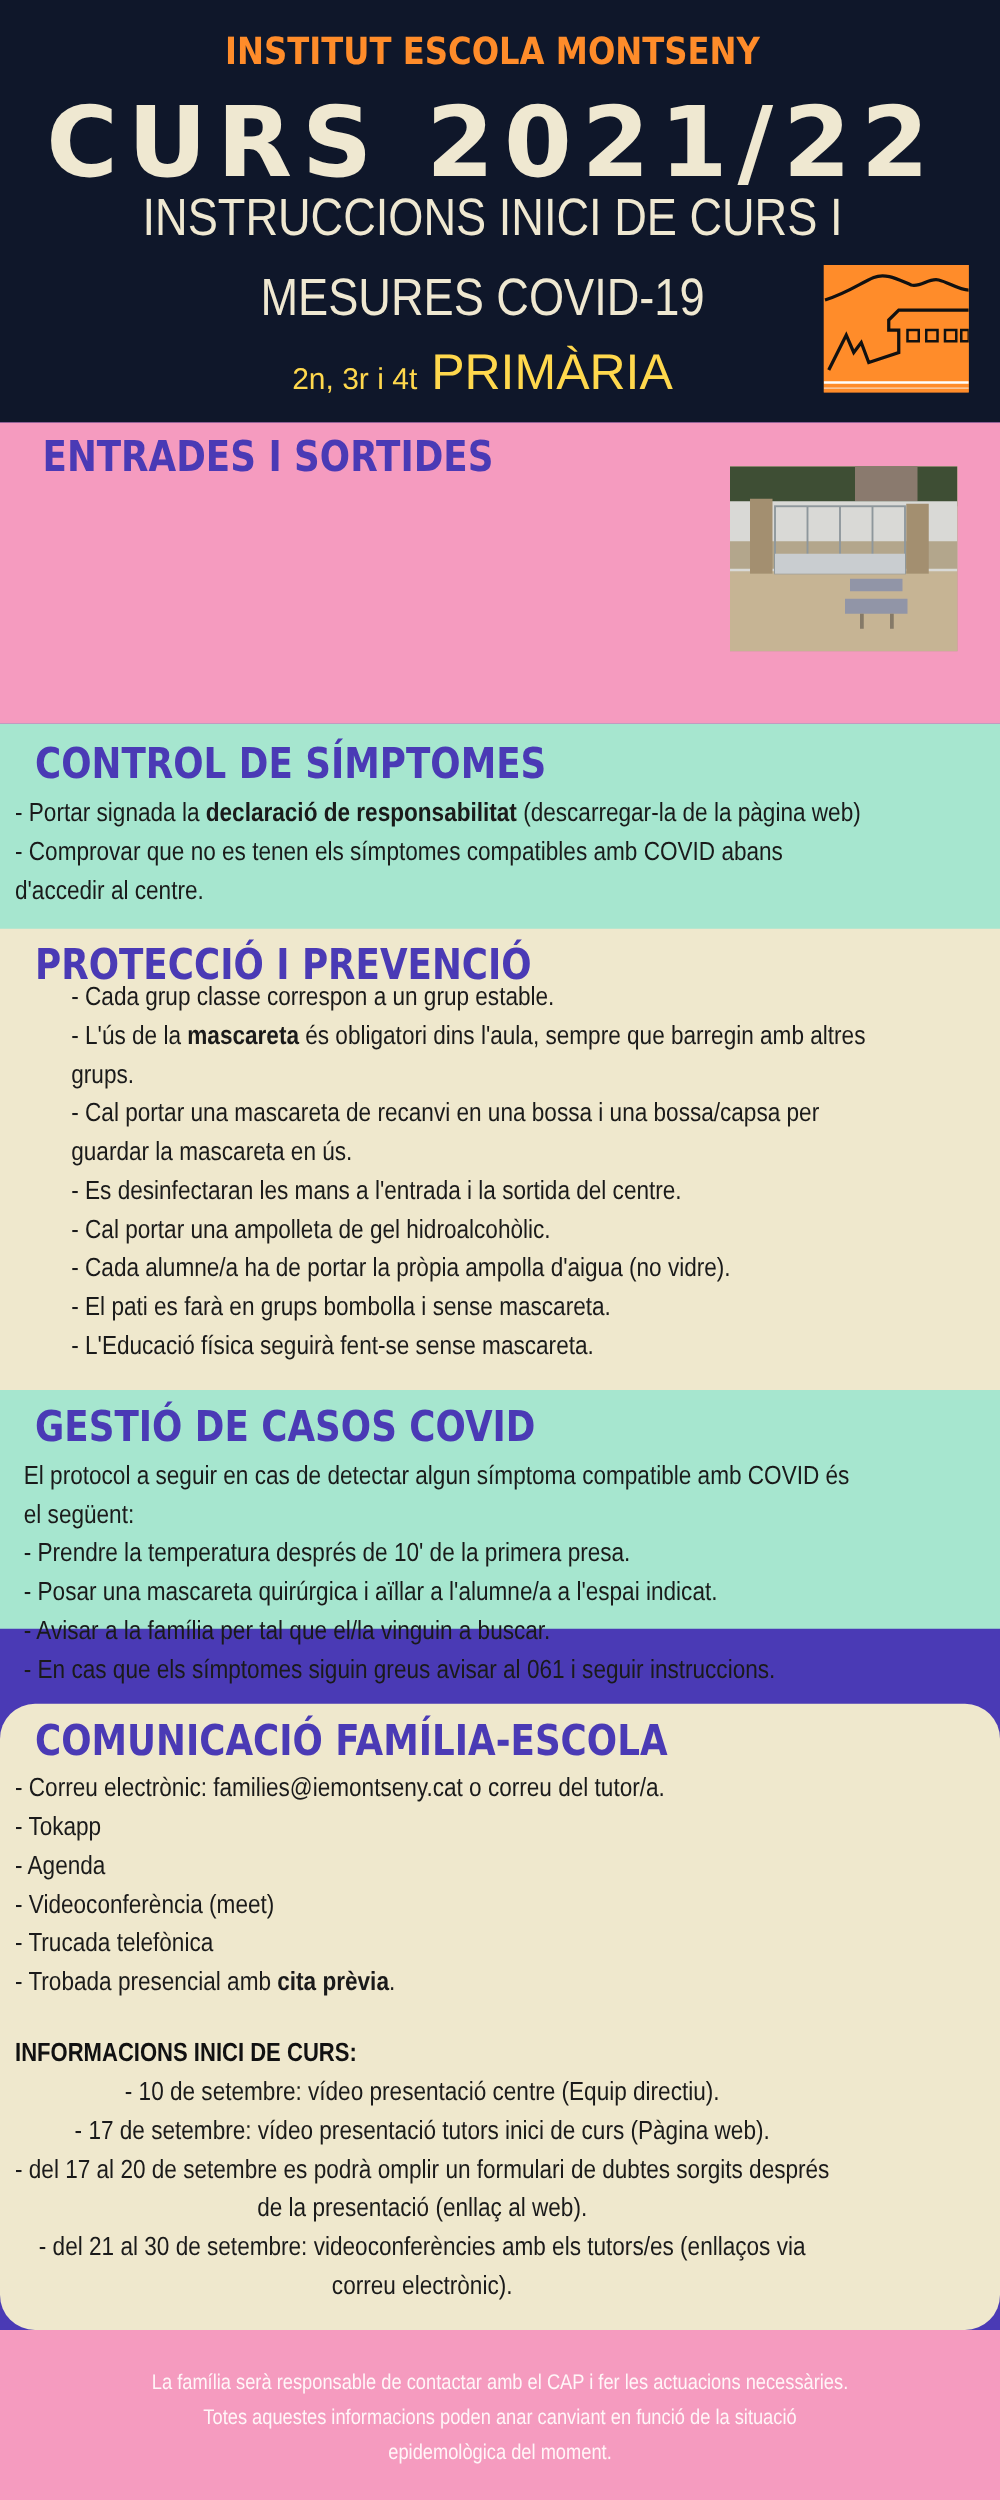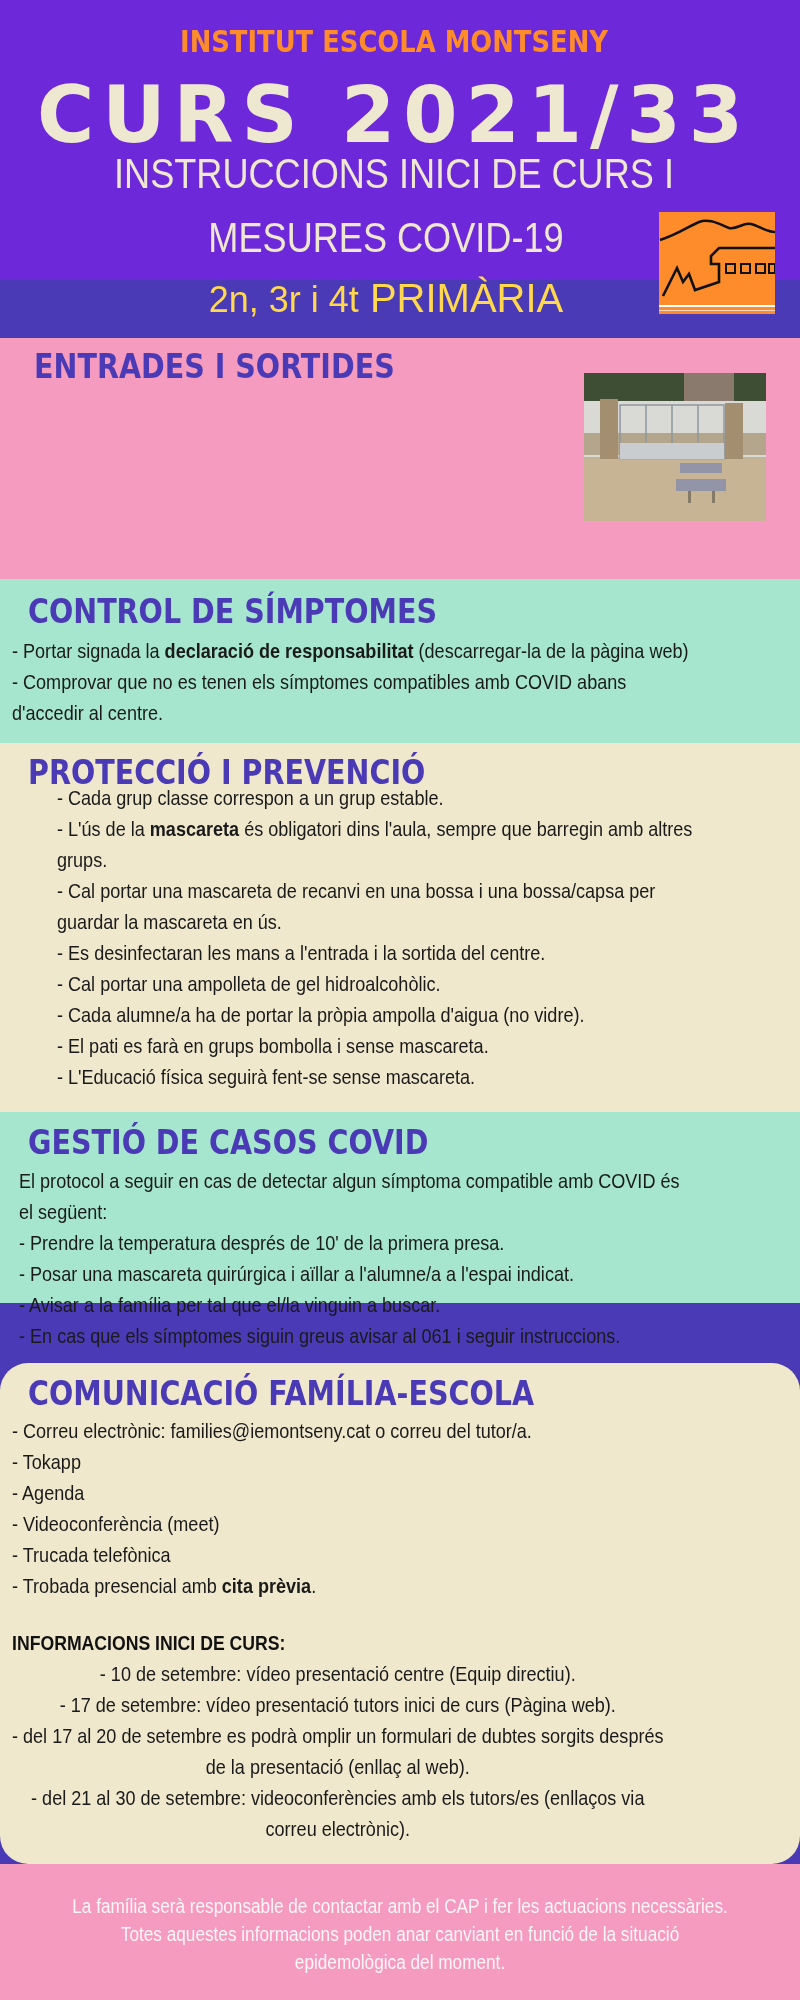--- a/index.html
+++ b/index.html
@@ -2,21 +2,21 @@
 <html><head>
   <meta charset="utf-8">
   <style>
     * { margin: 0; padding: 0; box-sizing: border-box; }
     html, body { width: 800px; height: 2000px; overflow: hidden; background: #4a3ab5; }
     body { font-family: "Liberation Sans", sans-serif; position: relative; }
 
     .band { position: absolute; left: 0; width: 800px; }
 
     
-    #header { top: 0; height: 280px; background: #6d28d9; }
+    #header { top: 0; height: 338px; background: #0f172a; }
     .school-name {
       position: absolute; top: 24px; left: 0; width: 788px; text-align: center;
       font-family: "DejaVu Sans", sans-serif; font-weight: bold;
       font-size: 30px; color: #ff8c2a; letter-spacing: 0px;
       transform: scaleX(0.86); transform-origin: center;
     }
     .course-title {
       position: absolute; top: 70px; left: 0; width: 788px; text-align: center;
       font-family: "DejaVu Sans", sans-serif; font-weight: bold;
       font-size: 78px; color: #efe8d1; letter-spacing: 8px; line-height: 90px;
@@ -26,21 +26,21 @@
       font-family: "Liberation Sans", sans-serif; color: #efe8d1;
       font-size: 42px; transform: scaleX(0.86); transform-origin: center;
     }
     #sub1 { top: 150px; }
     #sub2 { top: 214px; left: -8px; }
     .grades {
       position: absolute; top: 276px; left: -8px; width: 788px; text-align: center;
       font-family: "Liberation Sans", sans-serif; color: #ffd84d;
       font-size: 40px;
     }
-    .grades .g-small { font-size: 36px; }
+    .grades .g-small { font-size: 24px; }
     .logo {
       position: absolute; left: 659px; top: 212px; width: 116px; height: 102px;
       background: #ff8c2a;
     }
     .logo svg { display: block; }
 
     
     #sec-entrades { top: 338px; height: 241px; background: #f59bbf; padding-left: 24px; }
     #sec-control { top: 579px; height: 196px; background: #a6e6cf; }
     #sec-proteccio { top: 743px; height: 369px; background: #efe8cd; }
@@ -92,30 +92,30 @@
       font-family: "Liberation Sans", sans-serif; font-weight: bold;
       font-size: 21px; color: #111; line-height: 31px;
       transform: scaleX(0.84); transform-origin: left center; white-space: nowrap;
     }
     #info-list { left: 12px; top: 295px; text-align: center; }
 
     
     .footer-text {
       position: absolute; left: 0; top: 28px; width: 800px; text-align: center;
       font-family: "Liberation Sans", sans-serif; color: #fff6f8;
-      font-size: 20px; line-height: 28px;
+      font-size: 17px; line-height: 28px;
     }
     .footer-text div { transform: scaleX(0.86); transform-origin: center; white-space: nowrap; }
   </style>
 </head>
 <body>
 
 <div class="band" id="header">
   <div class="school-name">INSTITUT ESCOLA MONTSENY</div>
-  <div class="course-title">CURS 2021/33</div>
+  <div class="course-title">CURS 2021/22</div>
   <div class="subtitle-line" id="sub1">INSTRUCCIONS INICI DE CURS I</div>
   <div class="subtitle-line" id="sub2">MESURES COVID-19</div>
   <div class="grades">
     <span class="g-small">2n, 3r i 4t</span>
     <span>PRIMÀRIA</span>
   </div>
   <div class="logo">
     <svg width="116" height="102" viewBox="0 0 116 102">
       <rect width="116" height="102" fill="#ff8c2a"></rect>
       <path d="M1 28 C 20 22, 30 14, 40 10 C 50 6, 60 12, 70 16 C 78 18, 84 10, 92 12 C 100 14, 108 20, 116 20" stroke="#111" stroke-width="2.6" fill="none"></path>

